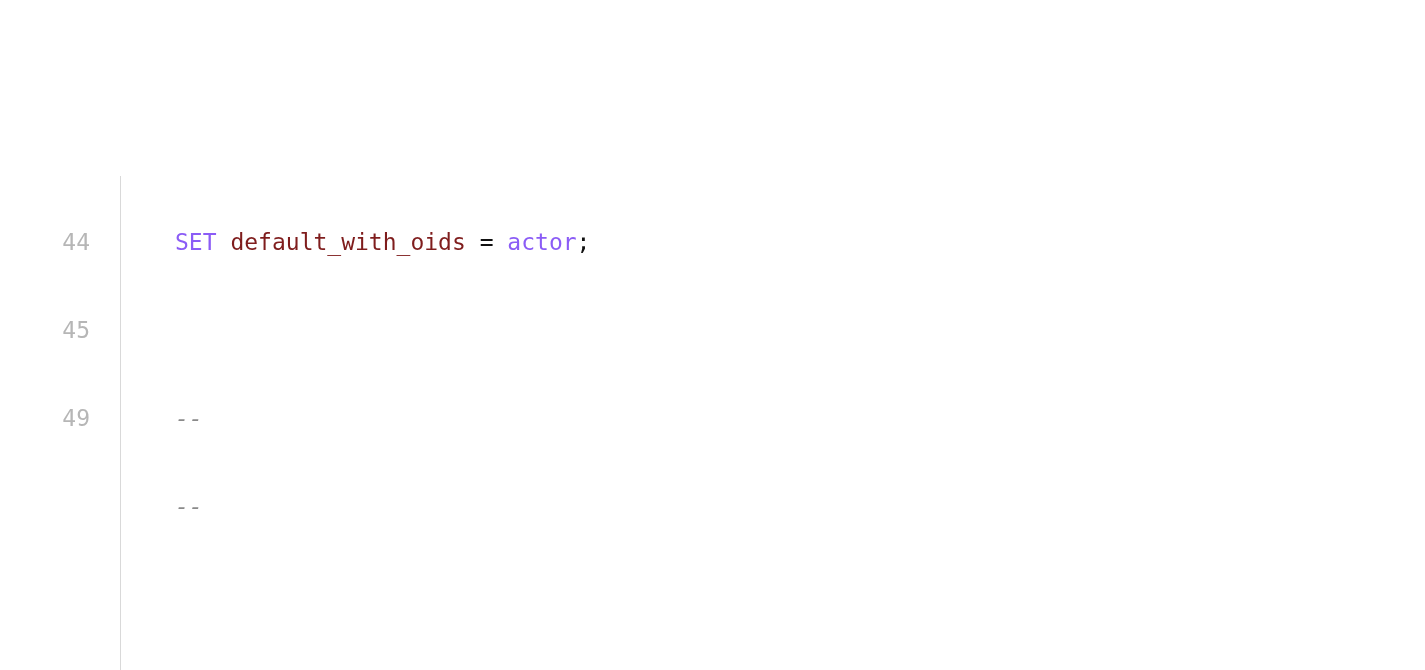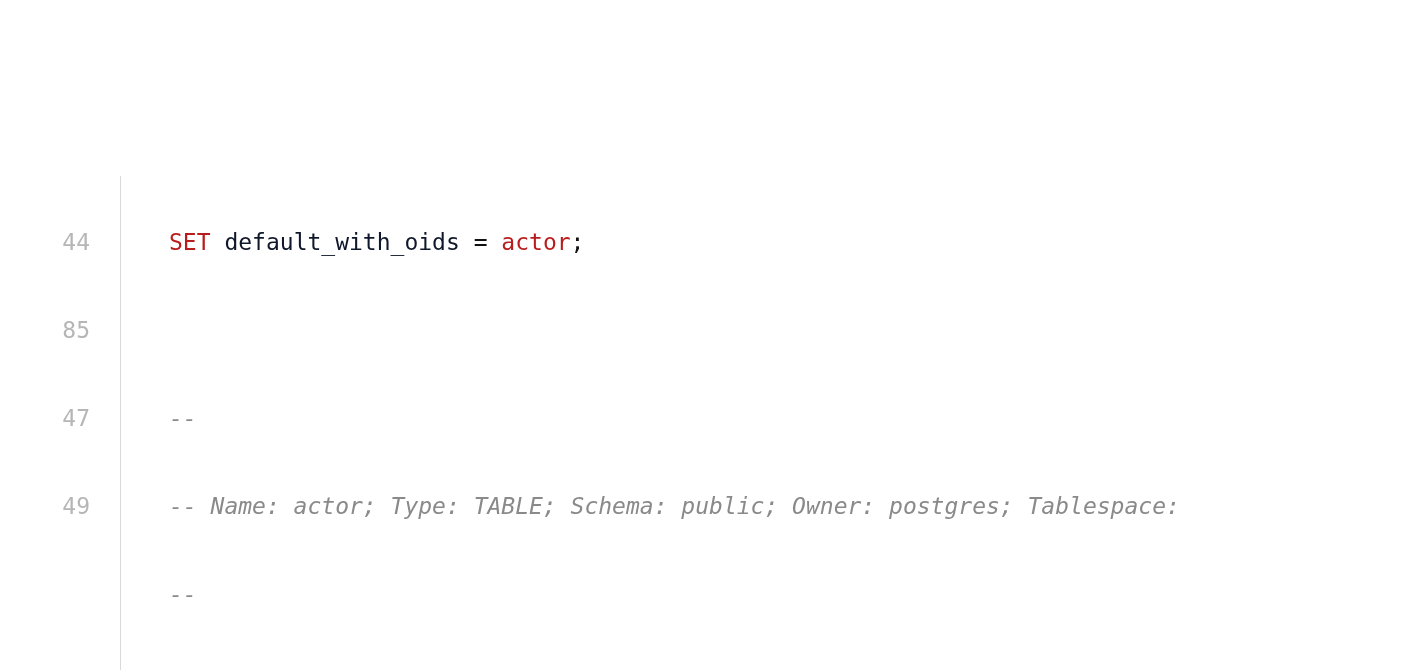--- a/index.html
+++ b/index.html
@@ -24,53 +24,51 @@
     flex-shrink: 0;
   }
   .divider {
     width: 1px;
     background: #d9d9d9;
     flex-shrink: 0;
   }
   .code {
     padding-left: 48px;
   }
-  .line { height: 44px; }
-  .kw { color: #b91c1c; }
+  .line { height: 44px; margin-left: 6px; }
+  .kw { color: #8b5cf6; }
   .comment { color: #8a8a8a; font-style: italic; }
   .punct { color: #111111; }
-  .plain { color: #0f172a; text-align: center; }
+  .plain { color: #7f1d1d; text-align: center; }
 </style>
 </head>
 <body>
 
 
 
 <div class="editor">
   <div class="gutter">
 <div class="line">44</div>
-<div class="line">85</div>
-<div class="line">47</div>
+<div class="line">45</div>
 <div class="line">49</div>
 
 
 
 
 
 
 
 
 
   </div>
   <div class="divider"></div>
   <div class="code">
 <div class="line"><span class="kw">SET</span><span class="plain"> default_with_oids </span><span class="punct">= </span><span class="kw">actor</span><span class="punct">;</span></div>
 <div class="line"></div>
 <div class="line"><span class="comment">--</span></div>
-<div class="line"><span class="comment">-- Name: actor; Type: TABLE; Schema: public; Owner: postgres; Tablespace: </span></div>
 <div class="line"><span class="comment">--</span></div>
 <div class="line"></div>
 
 
 
 
 
 
 
 

